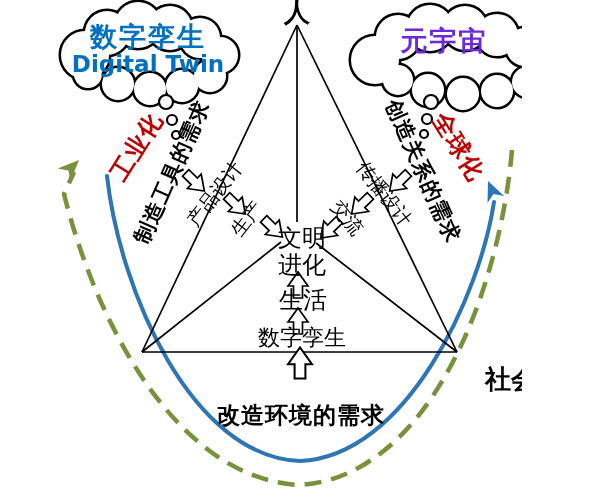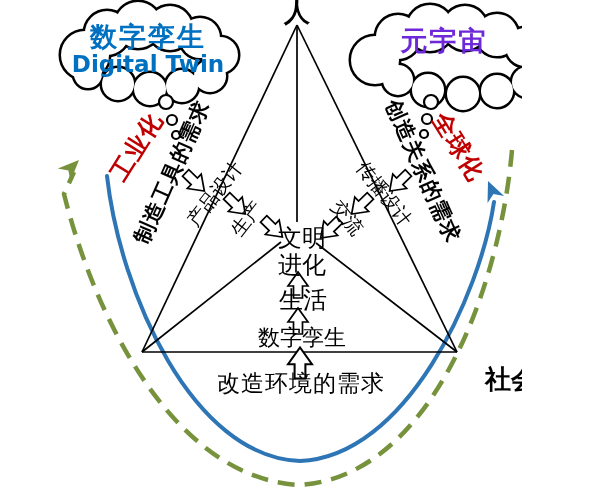--- a/index.html
+++ b/index.html
@@ -9,21 +9,21 @@
   }
   .stage svg{position:absolute;left:0;top:0;}
   .lbl{position:absolute;white-space:nowrap;transform:translate(-50%,-50%);line-height:1.05;}
   .vertex{font-size:26px;font-weight:bold;}
   .center-block{text-align:center;font-size:24px;line-height:27px;font-weight:normal;}
   .step{font-size:19px;font-weight:normal;}
   .need{font-size:21px;font-weight:bold;letter-spacing:1px;}
   .trend{font-size:24px;font-weight:bold;color:#C00000;letter-spacing:1px;}
   .plain24{font-size:24px;font-weight:normal;}
   .plain22{font-size:22px;font-weight:normal;}
-  .bold23{font-size:23px;font-weight:normal;letter-spacing:1px;}
+  .bold23{font-size:23px;font-weight:bold;letter-spacing:1px;margin-top:32px;}
   .cloud-zh{font-size:27px;font-weight:bold;letter-spacing:2px;}
   .cloud-en{font-size:23px;font-weight:bold;}
   .c-blue{color:#0070C0;}
   .c-green{color:#6d28d9;}
   .rm66{transform:translate(-50%,-50%) rotate(-66deg);}
   .rm58{transform:translate(-50%,-50%) rotate(-58deg);}
   .rm52{transform:translate(-50%,-50%) rotate(-52deg);}
   .rp66{transform:translate(-50%,-50%) rotate(66deg);}
   .rp58{transform:translate(-50%,-50%) rotate(58deg);}
   .rp52{transform:translate(-50%,-50%) rotate(52deg);}

